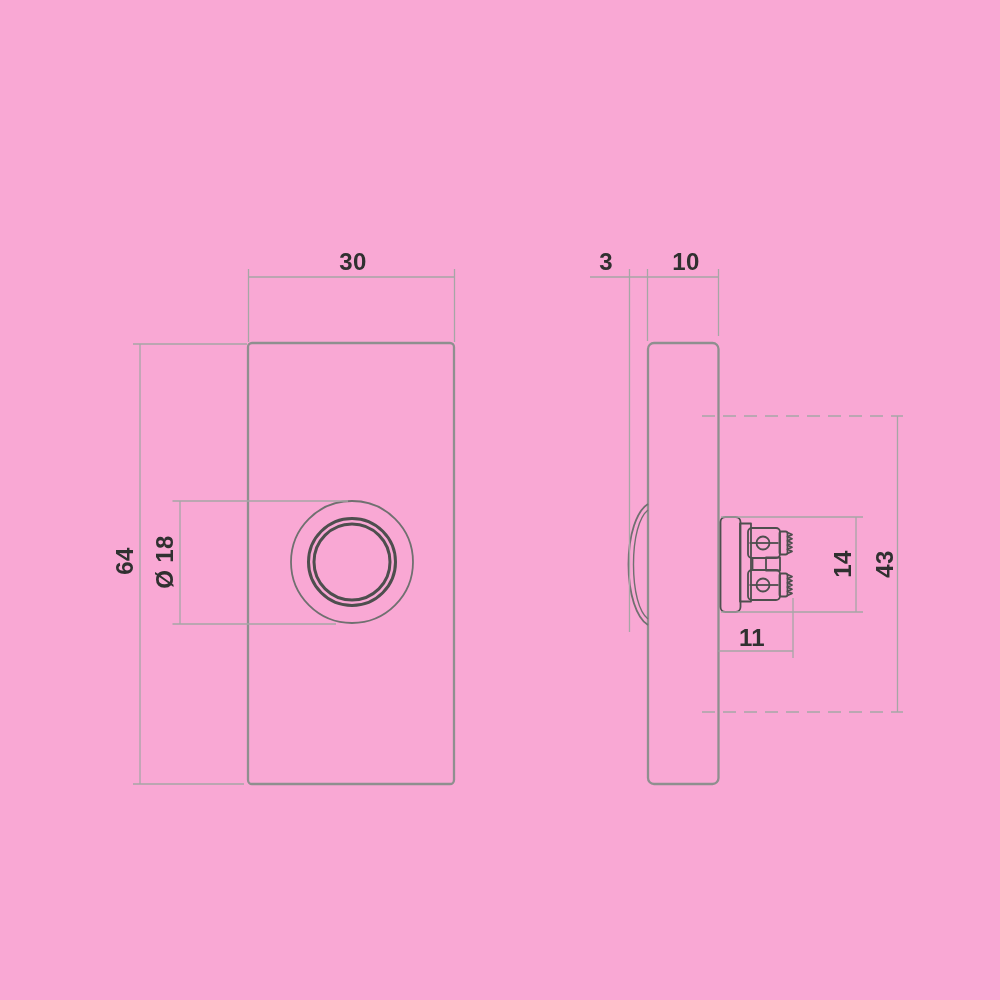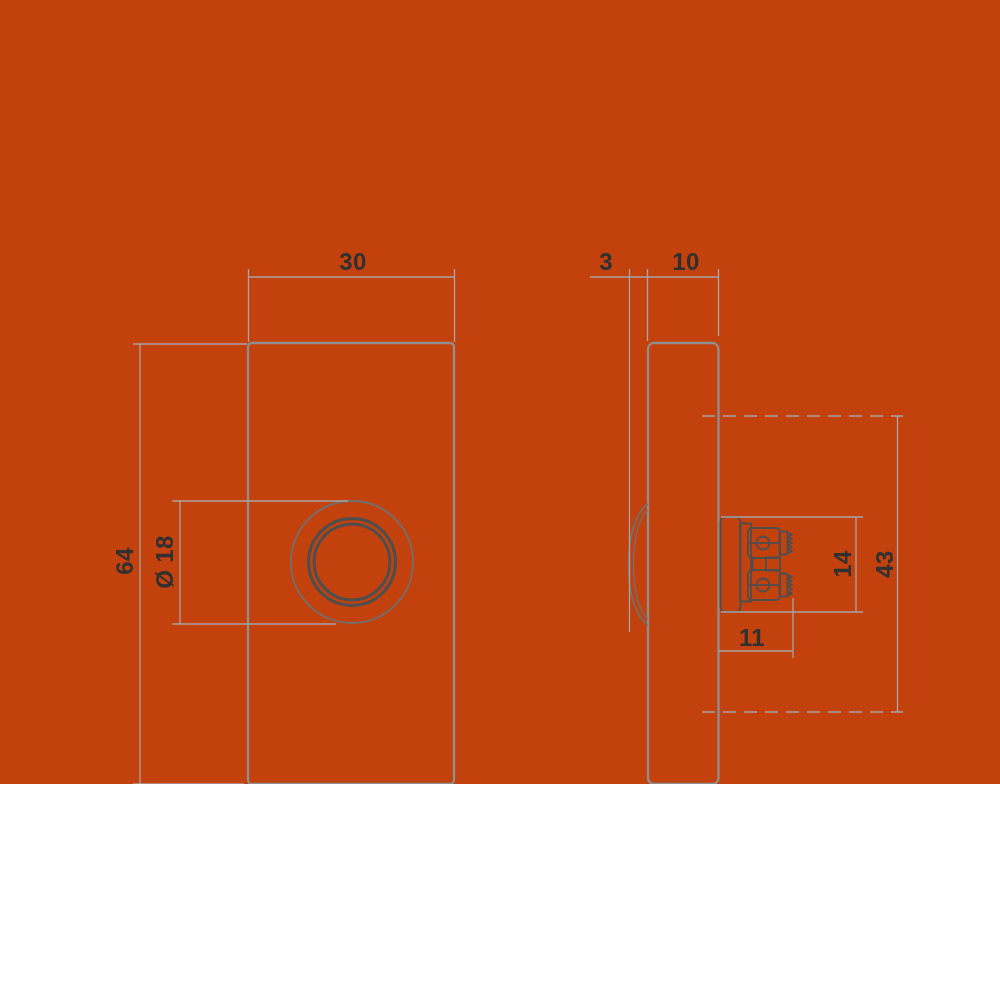--- a/index.html
+++ b/index.html
@@ -1,16 +1,16 @@
 <!DOCTYPE html>
 <html><head>
 <meta charset="utf-8">
 <style>
   html,body{margin:0;padding:0;background:#ffffff;}
-  .stage{position:relative;width:1000px;height:784px;background:#c2410c;overflow:hidden;}
+  .stage{position:relative;width:1000px;height:1000px;background:#f9a8d4;overflow:hidden;}
   svg{display:block;}
   .outline rect{stroke-width:2.3;fill:none;}
   .button path,.button circle{stroke-width:1.8;fill:none;}
   .button .inner-arc{stroke-width:1.4;}
   .detail rect,.detail path,.detail line,.detail circle{stroke-width:1.8;fill:none;}
   .detail circle.cap{stroke-width:3;}
   .dims line{stroke-width:1.3;fill:none;}
   .dims line.dash{stroke-dasharray:13 8;stroke-width:1.4;}
   .labels text{
     font-family:"Liberation Sans", sans-serif;

